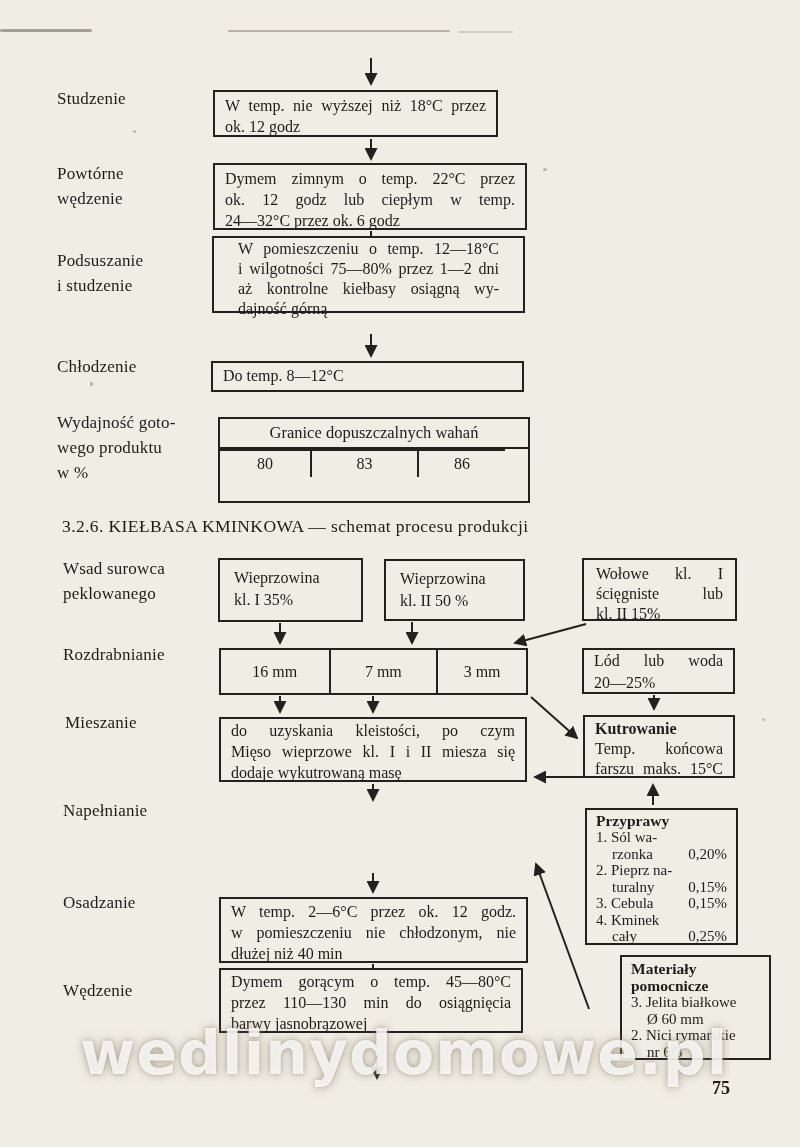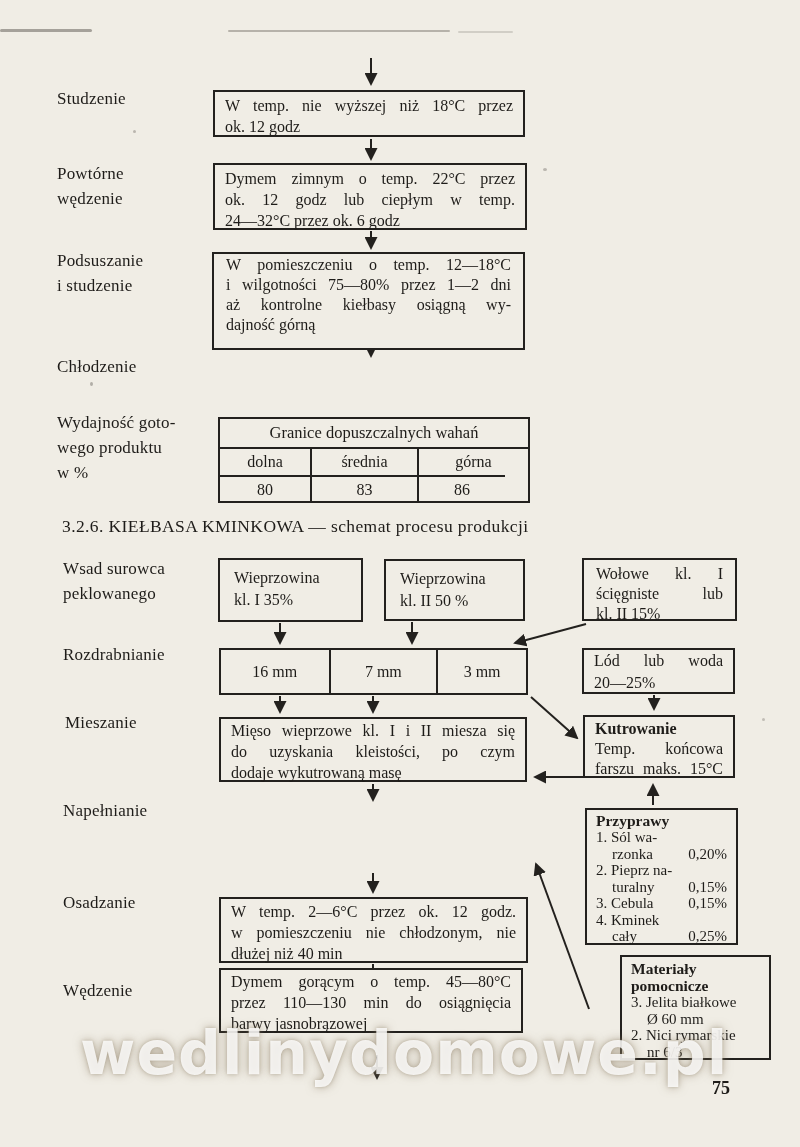--- a/index.html
+++ b/index.html
@@ -94,46 +94,44 @@
   <div class="lbl" style="top:86px">Studzenie</div>
   <div class="lbl" style="top:161px">Powtórne
 wędzenie</div>
   <div class="lbl" style="top:248px">Podsuszanie
 i studzenie</div>
   <div class="lbl" style="top:354px">Chłodzenie</div>
   <div class="lbl" style="top:410px">Wydajność goto-
 wego produktu
 w %</div>
 
-  <div class="box pad lh21" style="left:213px;top:90px;width:312px;height:47px">
+  <div class="box pad lh21" style="left:213px;top:90px;width:285px;height:47px">
     <div class="ln j">W temp. nie wyższej niż 18°C przez</div>
     <div class="ln">ok. 12 godz</div>
   </div>
 
   <div class="box pad lh21" style="left:213px;top:163px;width:314px;height:67px">
     <div class="ln j">Dymem zimnym o temp. 22°C przez</div>
     <div class="ln j">ok. 12 godz lub ciepłym w temp.</div>
     <div class="ln">24—32°C przez ok. 6 godz</div>
   </div>
 
-  <div class="box" style="left:212px;top:252px;width:313px;height:98px;padding:1px 12px">
+  <div class="box" style="left:212px;top:236px;width:313px;height:77px;padding:1px 24px">
     <div class="ln j">W pomieszczeniu o temp. 12—18°C</div>
     <div class="ln j">i wilgotności 75—80% przez 1—2 dni</div>
     <div class="ln j">aż kontrolne kiełbasy osiągną wy-</div>
     <div class="ln">dajność górną</div>
   </div>
 
+  <div class="box pad" style="left:211px;top:361px;width:313px;height:31px">
+    <div class="ln">Do temp. 8—12°C</div>
+  </div>
 
   <div class="box tbl" style="left:218px;top:417px;width:312px;height:86px">
     <div class="th">Granice dopuszczalnych wahań</div>
-    <div class="tcols">
-      <div class="tc" style="width:90px">dolna</div>
-      <div class="tc" style="width:107px">średnia</div>
-      <div class="tc" style="width:111px">górna</div>
-    </div>
     <div class="tcols vals">
       <div class="tc" style="width:90px">80</div>
       <div class="tc" style="width:107px">83</div>
       <div class="tc" style="width:88px">86</div>
     </div>
   </div>
 
   <div id="sec-title">3.2.6. KIEŁBASA KMINKOWA — schemat procesu produkcji</div>
 
   <div class="lbl" style="top:556px;left:63px">Wsad surowca
@@ -167,22 +165,22 @@
       <div class="cell" style="width:91px">3 mm</div>
     </div>
   </div>
 
   <div class="box lh22" style="left:582px;top:648px;width:153px;height:46px;padding:0 10px">
     <div class="ln j">Lód lub woda</div>
     <div class="ln">20—25%</div>
   </div>
 
   <div class="box lh21" style="left:219px;top:717px;width:308px;height:65px;padding:1px 10px">
+    <div class="ln j">do uzyskania kleistości, po czym</div>
     <div class="ln j">Mięso wieprzowe kl. I i II miesza się</div>
-    <div class="ln j">do uzyskania kleistości, po czym</div>
     <div class="ln">dodaje wykutrowaną masę</div>
   </div>
 
   <div class="box" style="left:583px;top:715px;width:152px;height:63px;padding:2px 10px">
     <div class="ln bold">Kutrowanie</div>
     <div class="ln j">Temp. końcowa</div>
     <div class="ln j">farszu maks. 15°C</div>
   </div>
 
 

